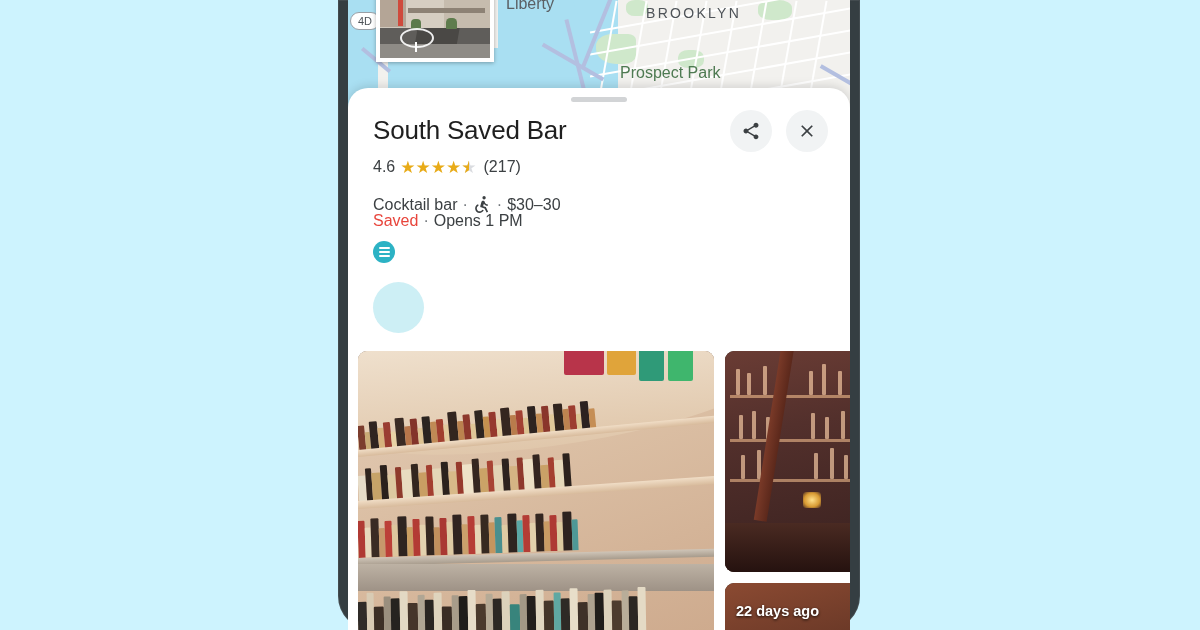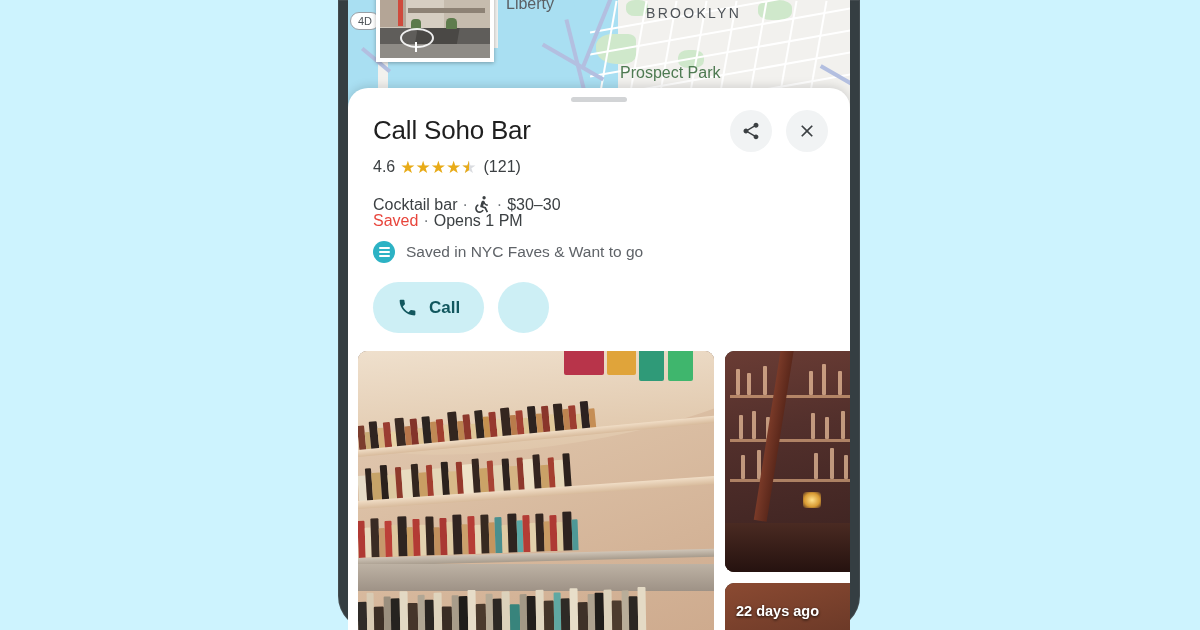--- a/index.html
+++ b/index.html
@@ -490,21 +490,21 @@
       <div id="sv-compass"></div>
       <div id="sv-compass-stem"></div>
     </div>
   </div>
 
   <div id="place-card">
     <div id="drag-handle"></div>
 
     <div id="card-body">
 
-      <h1 id="place-title">Call Soho Bar</h1>
+      <h1 id="place-title">South Saved Bar</h1>
 
       <div id="header-actions">
         <div class="round-icon-btn">
           <svg width="20" height="20" viewBox="0 0 24 24">
             <path d="M18 16.08c-.76 0-1.44.3-1.96.77L8.91 12.7c.05-.23.09-.46.09-.7s-.04-.47-.09-.7l7.05-4.11c.54.5 1.25.81 2.04.81 1.66 0 3-1.34 3-3s-1.34-3-3-3-3 1.34-3 3c0 .24.04.47.09.7L8.04 9.81C7.5 9.31 6.79 9 6 9c-1.66 0-3 1.34-3 3s1.34 3 3 3c.79 0 1.5-.31 2.04-.81l7.12 4.16c-.05.21-.08.43-.08.65 0 1.61 1.31 2.92 2.92 2.92s2.92-1.31 2.92-2.92-1.31-2.92-2.92-2.92z" fill="#3c4043"></path>
           </svg>
         </div>
         <div class="round-icon-btn">
           <svg width="20" height="20" viewBox="0 0 24 24">
             <path d="M19 6.41L17.59 5 12 10.59 6.41 5 5 6.41 10.59 12 5 17.59 6.41 19 12 13.41 17.59 19 19 17.59 13.41 12z" fill="#3c4043"></path>
@@ -514,21 +514,21 @@
 
       <div id="rating-row">
         <span id="rating-value">4.6</span>
         <span id="stars">
           <span class="star">★</span>
           <span class="star">★</span>
           <span class="star">★</span>
           <span class="star">★</span>
           <span class="star half">★</span>
         </span>
-        <span id="review-count">(121)</span>
+        <span id="review-count">(217)</span>
       </div>
 
       <div id="meta-row">
         <span>Cocktail bar</span>
         <span class="dot-sep">·</span>
         <svg width="19" height="19" viewBox="0 0 24 24">
           <circle cx="14" cy="3.5" r="2.1" fill="#3c4043"></circle>
           <path d="M13.2 7.2c-1.1-.3-2.2.3-2.5 1.4l-1.5 5.2c-.2.8.2 1.6 1 1.8l4.4 1.3 2.6 5.1 1.9-1-2.9-5.7-3.4-1 .9-3.1c1 1.6 2.8 2.7 4.9 2.7v-2.1c-1.8 0-3.3-1.2-3.8-2.9l-.3-1c-.2-.4-.6-.6-1-.7z" fill="#3c4043"></path>
           <path d="M11.6 18.6c-.6 1.2-1.8 2-3.2 2-2 0-3.6-1.6-3.6-3.6 0-1.5.9-2.8 2.2-3.3l-.5-2c-2.2.7-3.8 2.7-3.8 5.3 0 3.2 2.5 5.7 5.7 5.7 2.3 0 4.3-1.4 5.2-3.3l-2-.8z" fill="#3c4043"></path>
         </svg>
@@ -541,33 +541,26 @@
         <span class="dot-sep">·</span>
         <span>Opens 1 PM</span>
       </div>
 
       <div id="saved-row">
         <span id="saved-icon">
           <i></i>
             <i></i>
             <i></i>
         </span>
-        <span id="saved-text">Saved in NYC Faves &amp; Want to go</span>
       </div>
 
       <div id="action-row">
 
 
 
-        <div class="action-btn secondary">
-          <svg width="21" height="21" viewBox="0 0 24 24">
-            <path d="M6.62 10.79c1.44 2.83 3.76 5.14 6.59 6.59l2.2-2.2c.27-.27.67-.36 1.02-.24 1.12.37 2.33.57 3.57.57.55 0 1 .45 1 1V20c0 .55-.45 1-1 1-9.39 0-17-7.61-17-17 0-.55.45-1 1-1h3.5c.55 0 1 .45 1 1 0 1.25.2 2.45.57 3.57.11.35.03.74-.25 1.02l-2.2 2.2z" fill="#12575e"></path>
-          </svg>
-          <span>Call</span>
-        </div>
 
         <div class="action-btn secondary icon-only">
           
         </div>
       </div>
 
       <div id="photo-grid">
 
         <div class="photo-col-main">
           <div class="photo" id="photo-main">

